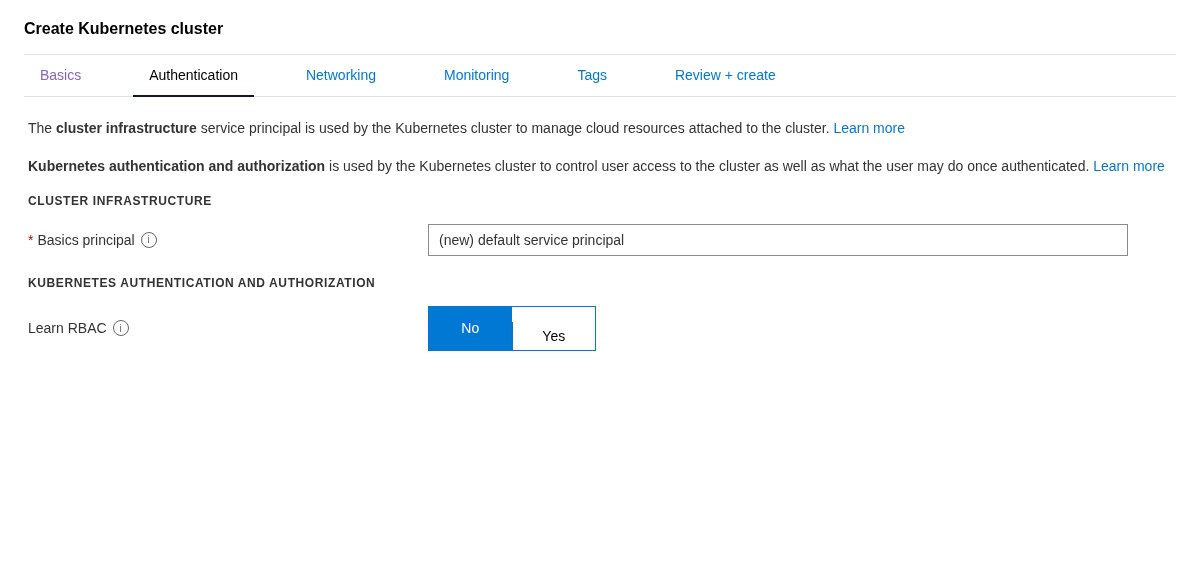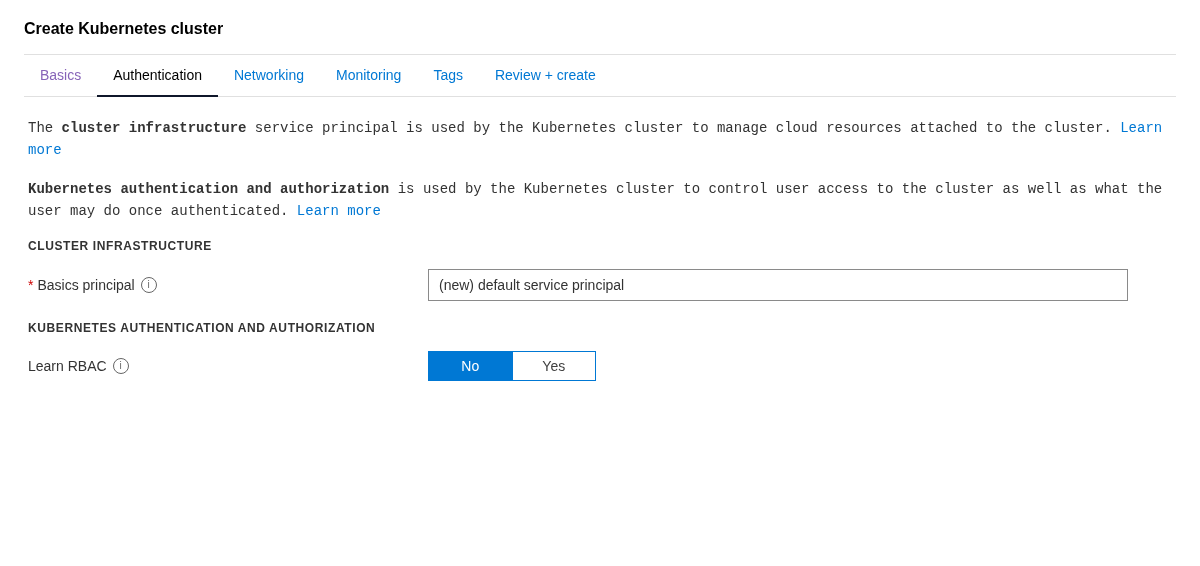--- a/index.html
+++ b/index.html
@@ -23,20 +23,21 @@
     .divider {
       border: none;
       border-top: 1px solid #e0e0e0;
       margin-bottom: 0;
     }
     .tabs {
       display: flex;
       align-items: flex-end;
       border-bottom: 1px solid #e0e0e0;
       margin-bottom: 20px;
+      gap: 36px;
     }
     .tab {
       padding: 12px 16px;
       cursor: pointer;
       font-size: 14px;
       color: #0078d4;
       border-bottom: 2px solid transparent;
       margin-bottom: -1px;
       white-space: nowrap;
     }
@@ -50,21 +51,20 @@
     }
     .content {
       padding: 0 4px;
     }
     .info-text {
       font-size: 14px;
       color: #333;
       line-height: 1.6;
       margin-bottom: 16px;
       max-width: 1140px;
-      font-family: Liberation Mono, monospace;
     }
     .info-text strong {
       font-weight: 600;
     }
     .link {
       color: #0078d4;
       text-decoration: none;
       cursor: pointer;
     }
     .section-header {
@@ -138,22 +138,23 @@
       cursor: pointer;
       border: none;
       outline: none;
     }
     .toggle-btn.active {
       background: #0078d4;
       color: #fff;
     }
     .toggle-btn.inactive {
       background: #fff;
-      color: #404040;
+      color: #000000;
       border-left: 1px solid #0078d4;
+      margin-top: 15px;
     }
     .section-divider {
       margin: 20px 0 16px 0;
     }
   </style>
 </head>
 <body>
 
 <div class="page-container">
   <h1 class="page-title">Create Kubernetes cluster</h1>

